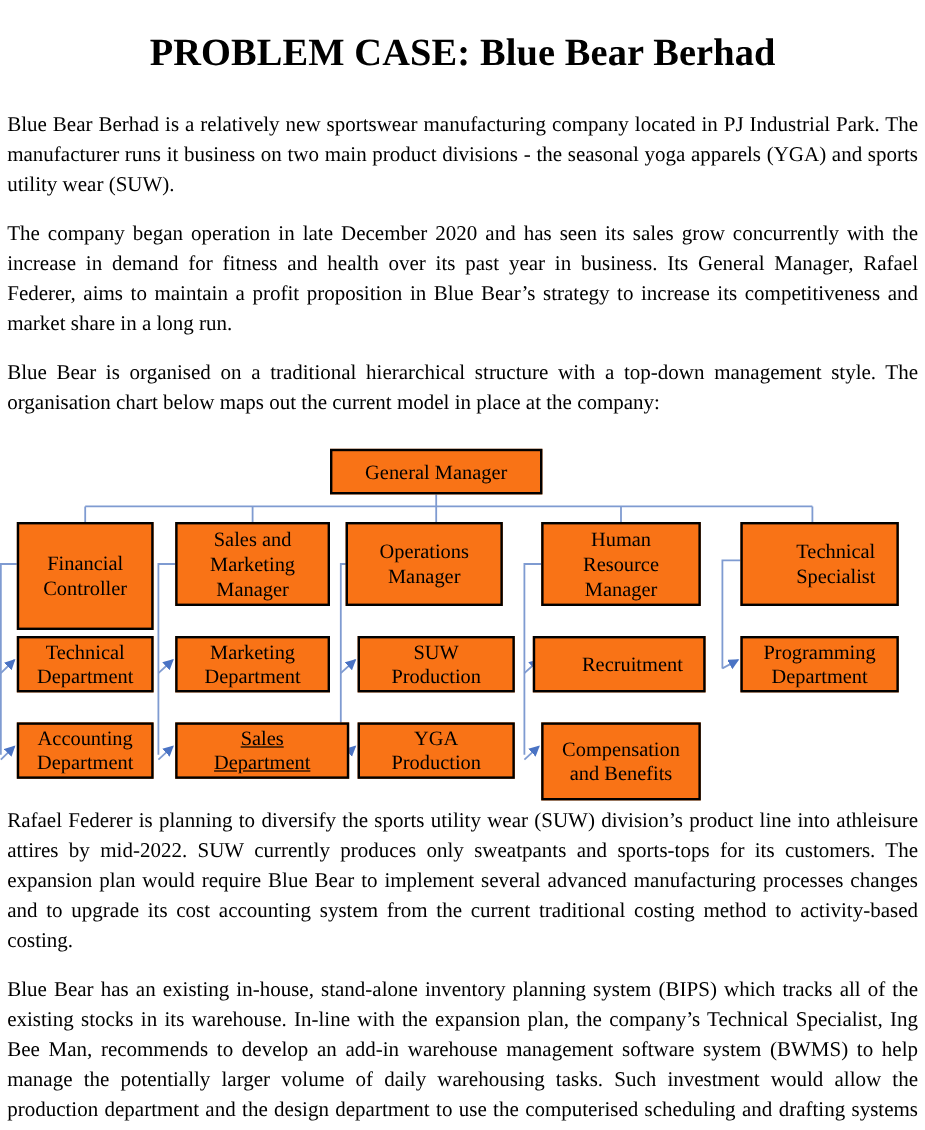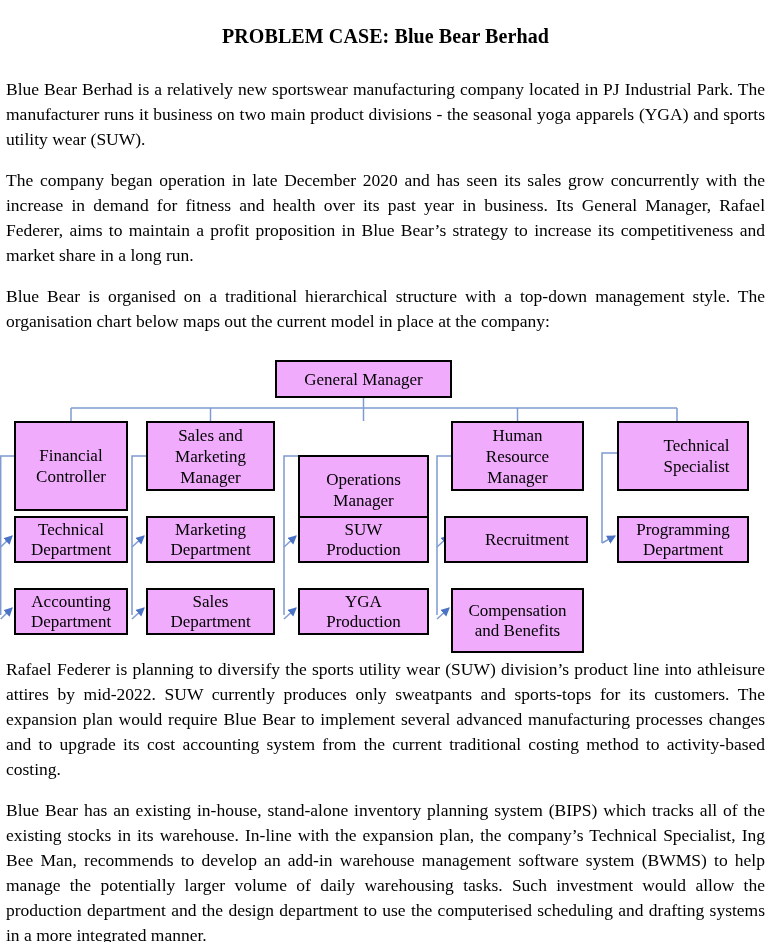--- a/index.html
+++ b/index.html
@@ -12,21 +12,21 @@
   html,body{margin:0;padding:0;background:var(--background);}
   body{width:771px;min-height:942px;}
   .page{
     width:771px;
     box-sizing:border-box;
     padding:0 6px;
     font-family:"Liberation Serif", serif;
     color:var(--text-color);
   }
   .doc-title{
-    font-size:20px;
+    font-size:32px;
     font-weight:bold;
     text-align:center;
     margin:25px 0 29px 0;
     letter-spacing:0.1px;
   }
   .para{
     font-size:17.5px;
     line-height:25px;
     text-align:justify;
     margin:12px 0 16px 0;
@@ -48,21 +48,21 @@
     fill:none;
   }
   .arrowhead{
     fill:var(--connector-arrow);
     stroke:none;
   }
   .node{
     position:absolute;
     box-sizing:border-box;
     border:2px solid var(--box-border);
-    background:#f0abfc;
+    background:#f97316;
     display:flex;
     align-items:center;
     justify-content:center;
     text-align:center;
     font-size:17px;
     line-height:21px;
     white-space:pre-line;
     padding:0 2px;
   }
   .node.dept{line-height:20px;}
@@ -116,41 +116,41 @@
       <path class="conn" d="M602 193 L615 186" marker-end="url(#arrow)"></path>
     </svg>
 
     <div class="node" style="left:275px;top:10px;width:177px;height:38px;">General Manager</div>
 
     <div class="node" style="left:14px;top:71px;width:114px;height:90px;">Financial
 Controller</div>
     <div class="node" style="left:146px;top:71px;width:129px;height:70px;">Sales and
 Marketing
 Manager</div>
-    <div class="node" style="left:298px;top:71px;width:131px;height:70px;margin-top:34px;">Operations
+    <div class="node" style="left:288px;top:71px;width:131px;height:70px;">Operations
 Manager</div>
     <div class="node" style="left:451px;top:71px;width:133px;height:70px;">Human
 Resource
 Manager</div>
     <div class="node" style="left:617px;top:71px;width:132px;height:70px;padding-left:29px;">Technical
 Specialist</div>
 
     <div class="node dept" style="left:14px;top:166px;width:114px;height:47px;">Technical
 Department</div>
     <div class="node dept" style="left:146px;top:166px;width:129px;height:47px;">Marketing
 Department</div>
     <div class="node dept" style="left:298px;top:166px;width:131px;height:47px;">SUW
 Production</div>
     <div class="node dept" style="left:444px;top:166px;width:144px;height:47px;padding-left:24px;">Recruitment</div>
     <div class="node dept" style="left:617px;top:166px;width:132px;height:47px;">Programming
 Department</div>
 
     <div class="node dept" style="left:14px;top:238px;width:114px;height:47px;">Accounting
 Department</div>
-    <div class="node dept" style="left:146px;top:238px;width:129px;height:47px;">Sales
+    <div class="node dept" style="left:146px;top:238px;width:145px;height:47px;text-decoration:underline;">Sales
 Department</div>
     <div class="node dept" style="left:298px;top:238px;width:131px;height:47px;">YGA
 Production</div>
     <div class="node dept" style="left:451px;top:238px;width:133px;height:65px;">Compensation
 and Benefits</div>
   </div>
 
   <p class="para">Rafael Federer is planning to diversify the sports utility wear (SUW) division’s product line into athleisure attires by mid-2022. SUW currently produces only sweatpants and sports-tops for its customers. The expansion plan would require Blue Bear to implement several advanced manufacturing processes changes and to upgrade its cost accounting system from the current traditional costing method to activity-based costing.</p>
   <p class="para">Blue Bear has an existing in-house, stand-alone inventory planning system (BIPS) which tracks all of the existing stocks in its warehouse. In-line with the expansion plan, the company’s Technical Specialist, Ing Bee Man, recommends to develop an add-in warehouse management software system (BWMS) to help manage the potentially larger volume of daily warehousing tasks. Such investment would allow the production department and the design department to use the computerised scheduling and drafting systems in a more integrated manner.</p>
 

